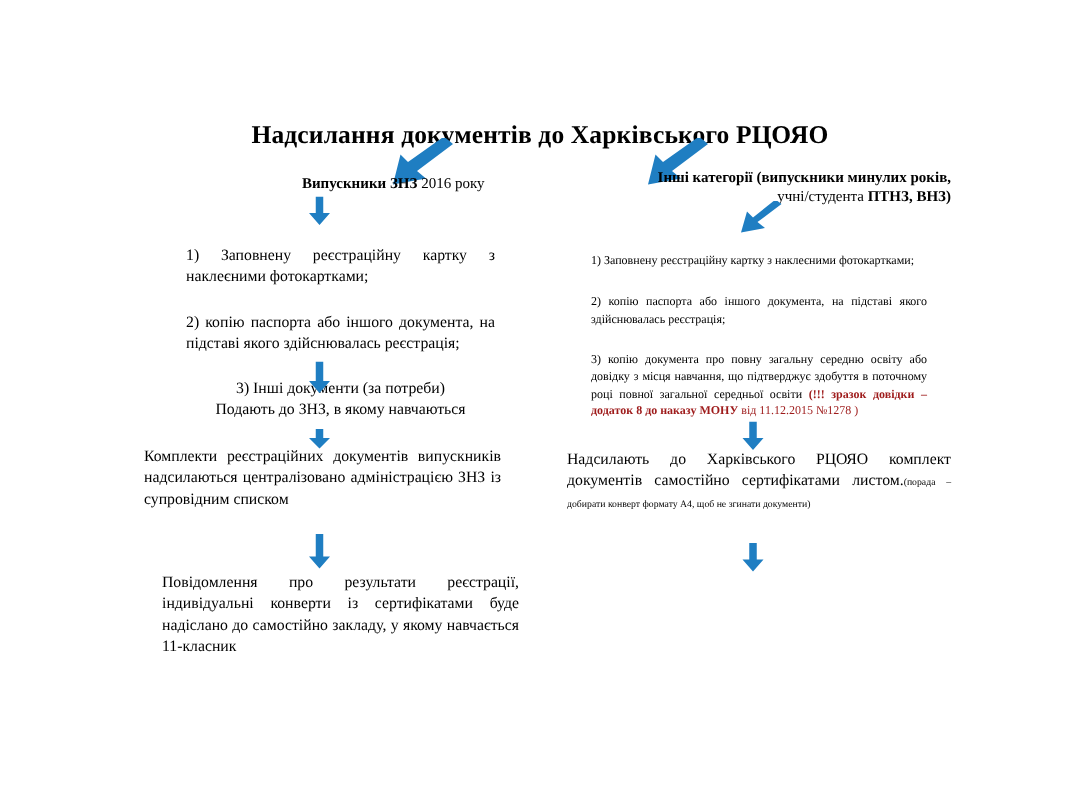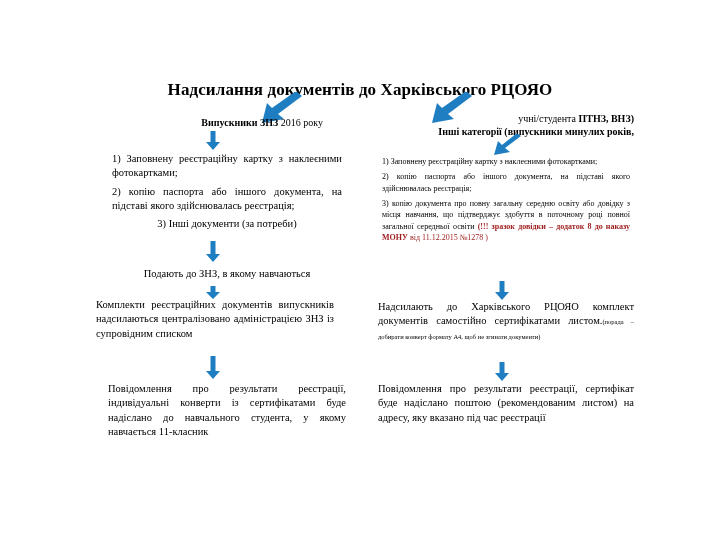--- a/index.html
+++ b/index.html
@@ -47,21 +47,21 @@
   .col-head.left  { left: 108px; top: 117px; width: 215px; }
   .col-head.right { left: 372px; top: 113px; width: 262px; }
   .col-head .normal { font-weight: normal; }
 
   
   .block {
     position: absolute;
     text-align: justify;
     text-justify: inter-word;
   }
-  .block p { margin: 4px; }
+  .block p { margin: 16px; }
   .b { font-weight: normal; }
   .red { color: #9e1b1b; font-weight: bold; }
   .red-plain { color: #9e1b1b; }
   .tiny { font-size: 6.5px; }
 
   
   #left-list    { left: 108px; top: 148px;  width: 238px; font-size: 10.5px; line-height: 1.36; }
   #left-submit  { left: 102px; top: 268px;  width: 250px; font-size: 10.5px; text-align: center; }
   #left-packets { left: 96px; top: 298px;  width: 238px; font-size: 10.5px; line-height: 1.36; }
   #left-notice  { left: 108px; top: 382px;  width: 238px; font-size: 10.5px; line-height: 1.38; }
@@ -95,24 +95,24 @@
       <path d="M44 2 L20 20 L26 25 L4 29 L9 9 L14 14 L38 -3 Z" fill="#1F7EC2" transform="translate(0,2)"></path>
     </svg>
   </div>
 
   <div class="col-head left">
     <span>Випускники ЗНЗ</span>
     <span class="normal">2016 року</span>
   </div>
 
   <div class="col-head right">
+    <div>Інші категорії (випускники минулих років,</div>
     <div>
       <span class="normal">учні/студента </span><span>ПТНЗ, ВНЗ)</span>
     </div>
-    <div>Інші категорії (випускники минулих років,</div>
   </div>
 
   <div class="arrow" style="left:205px; top:131px;">
     <svg width="16" height="20" viewBox="0 0 16 20">
       <path d="M5.5 0 H10.5 V11 H15 L8 19 L1 11 H5.5 Z" fill="#1F7EC2"></path>
     </svg>
   </div>
 
   <div class="arrow" style="left:492px; top:134px;">
     <svg width="30" height="22" viewBox="0 0 30 22">
@@ -146,21 +146,21 @@
     <span>Комплекти реєстраційних документів випускників надсилаються централізовано адміністрацією ЗНЗ із супровідним списком</span>
   </div>
 
   <div class="arrow" style="left:205px; top:356px;">
     <svg width="16" height="24" viewBox="0 0 16 24">
       <path d="M5.5 0 H10.5 V15 H15 L8 23 L1 15 H5.5 Z" fill="#1F7EC2"></path>
     </svg>
   </div>
 
   <div class="block" id="left-notice">
-    <span class="b">Повідомлення</span><span> про результати реєстрації, індивідуальні конверти із сертифікатами буде надіслано </span><span class="b">до навчального студента</span><span>, у якому навчається 11-класник</span>
+    <span class="b">Повідомлення</span><span> про результати реєстрації, індивідуальні конверти із сертифікатами буде надіслано </span><span class="b">до самостійно закладу</span><span>, у якому навчається 11-класник</span>
   </div>
 
   <div class="block" id="right-list">
     <p>1) Заповнену реєстраційну картку з наклеєними фотокартками;</p>
     <p>2) копію паспорта або іншого документа, на підставі якого здійснювалась реєстрація;</p>
     <p>
       <span>3) копію документа про повну загальну середню освіту або довідку з місця навчання, що підтверджує здобуття в поточному році повної загальної середньої освіти</span>
       <span class="red">(!!! зразок довідки – додаток 8 до наказу МОНУ</span><span class="red-plain"> від 11.12.2015 №1278 )</span>
     </p>
   </div>
@@ -174,17 +174,14 @@
   <div class="block" id="right-send">
     <span class="b">Надсилають</span><span> до Харківського РЦОЯО комплект документів </span><span class="b">самостійно</span><span> сертифікатами листом.</span><span class="tiny">(порада – добирати конверт формату А4, щоб не згинати документи)</span>
   </div>
 
   <div class="arrow" style="left:494px; top:362px;">
     <svg width="16" height="20" viewBox="0 0 16 20">
       <path d="M5.5 0 H10.5 V11 H15 L8 19 L1 11 H5.5 Z" fill="#1F7EC2"></path>
     </svg>
   </div>
 
-  <div class="block" id="right-notice">
-    <span class="b">Повідомлення</span><span> про результати реєстрації, сертифікат буде надіслано </span><span class="b">поштою (рекомендованим листом) на адресу</span><span>, яку вказано під час реєстрації</span>
-  </div>
 
 </div>
 
 </body></html>

